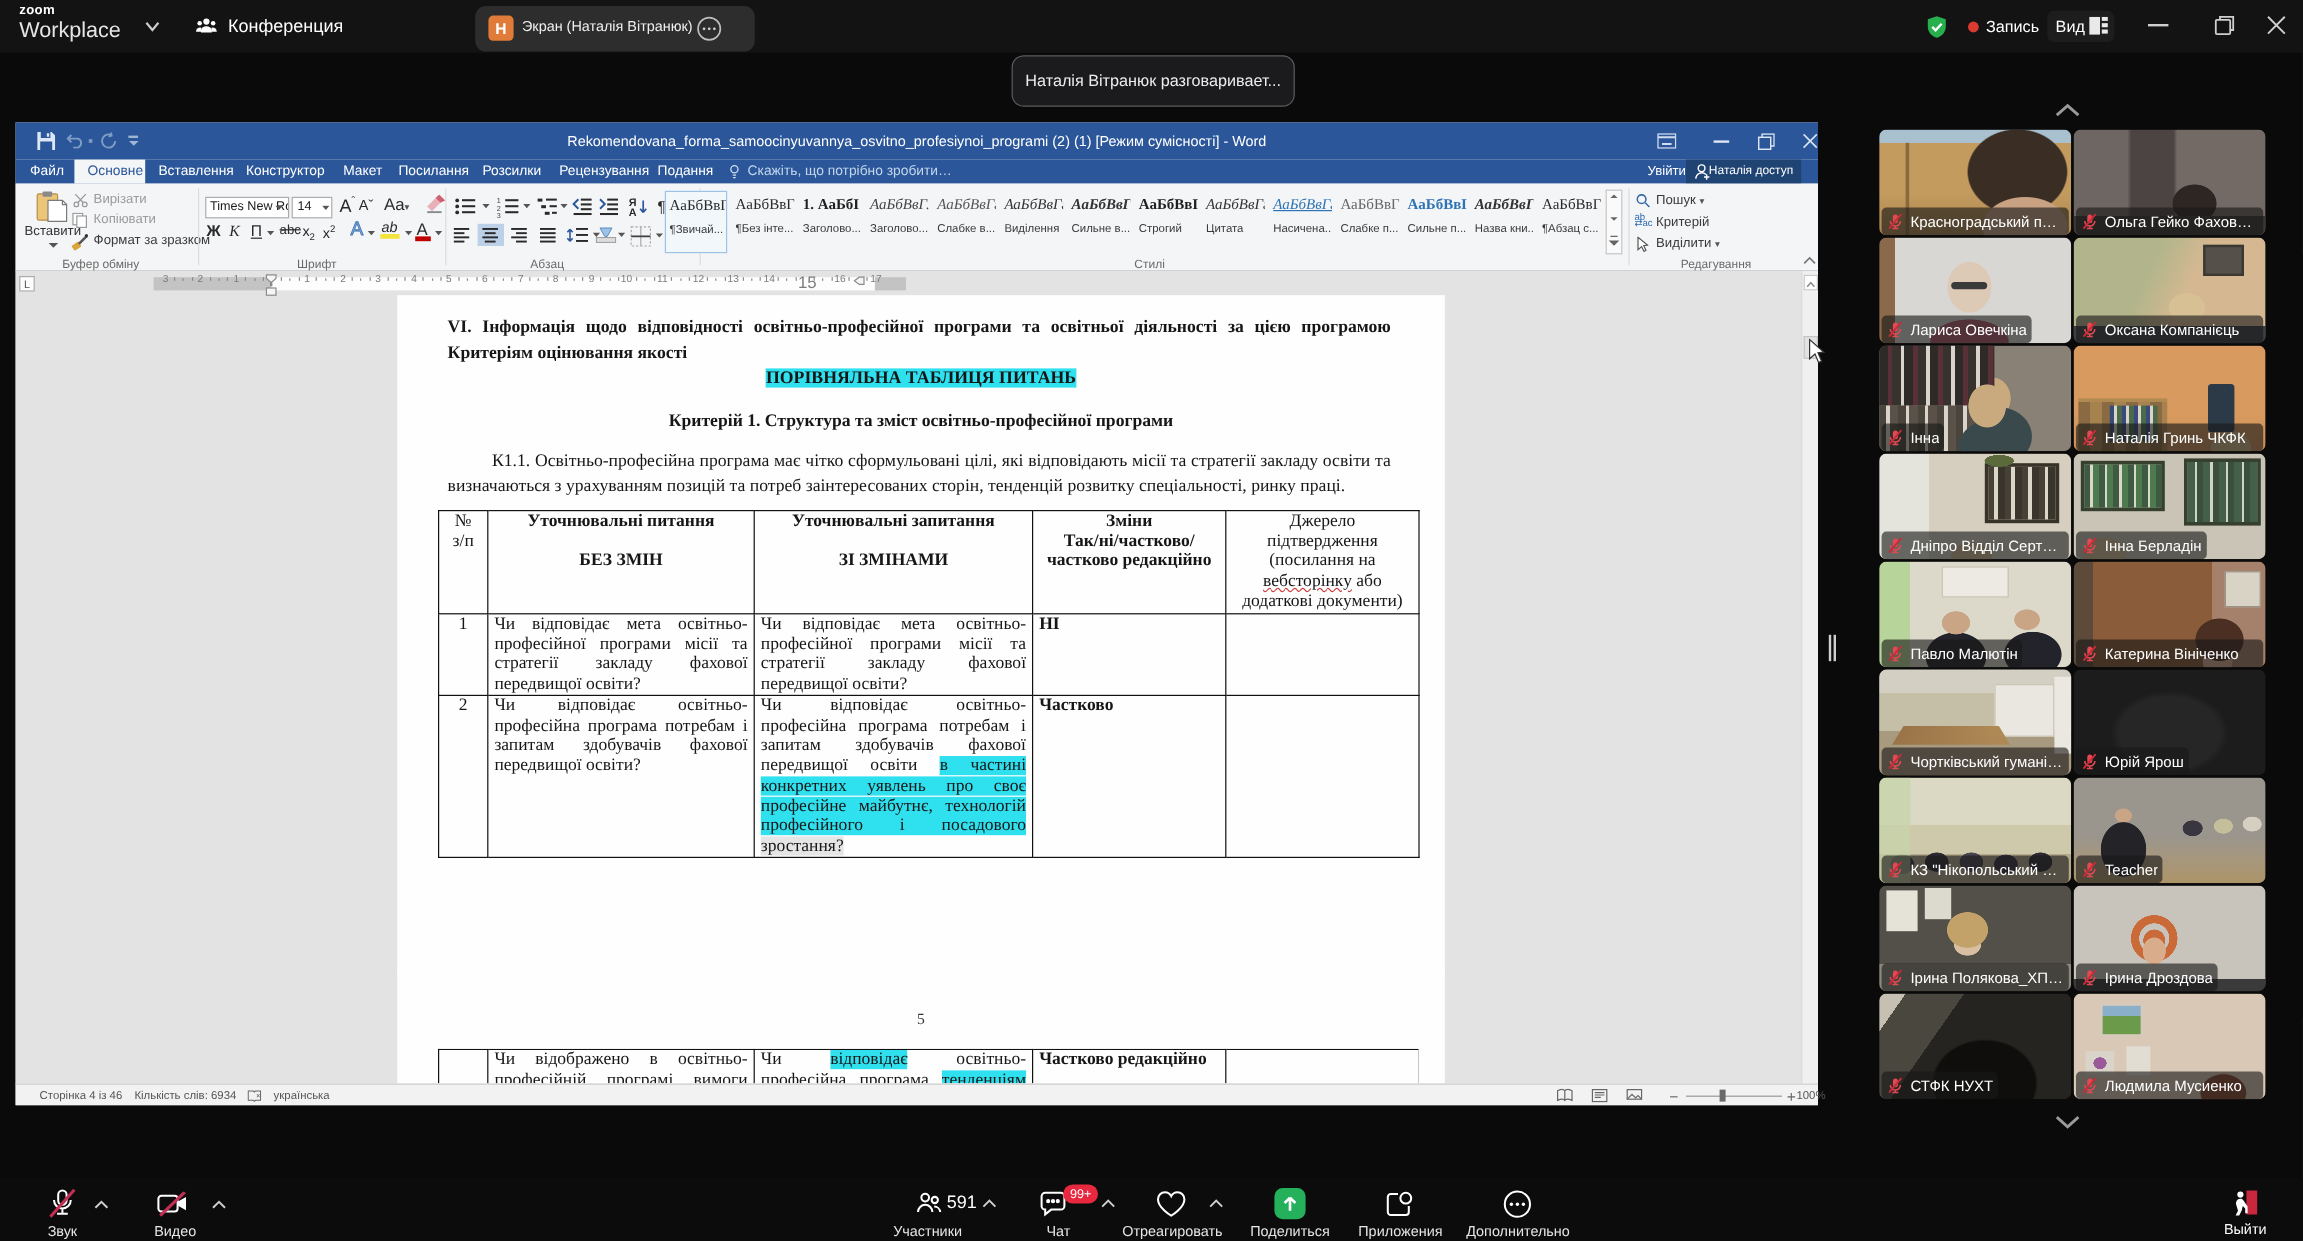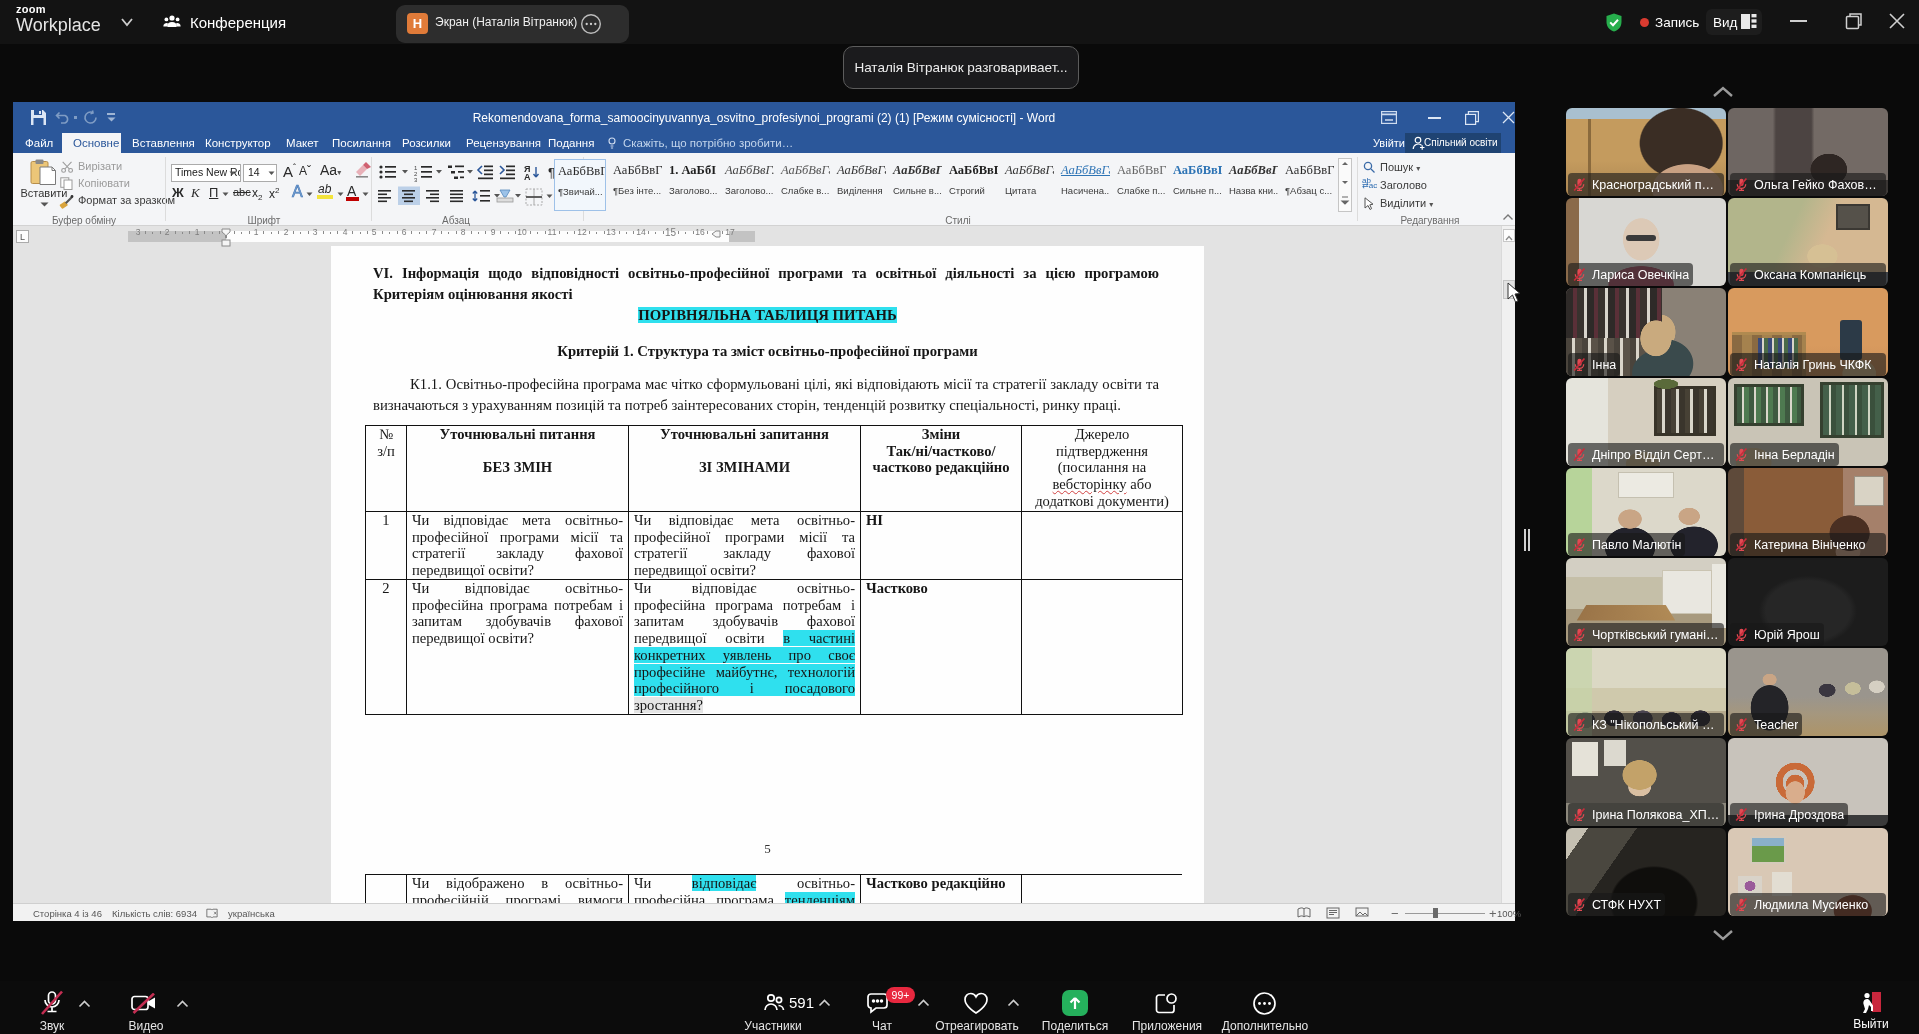--- a/index.html
+++ b/index.html
@@ -126,21 +126,21 @@
       <circle cx="5" cy="4" r="3"></circle>
         <path d="M3.6 9 H6.4 M3.9 11 H6.1"></path>
     </svg>
     <div class="mtab" style="left:610px;color:#c3d5ec;">Скажіть, що потрібно зробити…</div>
     <div class="mtab" style="left:1360px;font-size:11px;">Увійти</div>
     <div class="abs" style="left:1392px;top:0;width:96px;height:20px;background:#1f4372;"></div>
     <svg class="abs" style="left:1399px;top:3px;" width="13" height="14" viewBox="0 0 13 14" fill="none" stroke="#fff" stroke-width="1.2">
       <circle cx="6" cy="4.2" r="2.8"></circle>
         <path d="M1.2 13 A5 5 0 0 1 9.5 9.3 M8 11.5 H12.5 M10.2 9.2 V13.8"></path>
     </svg>
-    <div class="mtab" style="left:1411px;font-size:10px;">Спільний освіти</div>
+    <div class="mtab" style="left:1411px;font-size:10px;">Наталія доступ</div>
   </div>
   <div id="wribbon">
 
     <div class="abs" style="left:15px;top:6px;width:32px;height:25px;">
       <svg width="30" height="26" viewBox="0 0 30 26">
         <rect x="3" y="2.5" width="17" height="22" rx="1.5" fill="#ecc678" stroke="#b78e4a" stroke-width="1"></rect>
         <rect x="7.5" y="0.5" width="8" height="4.5" rx="1" fill="#8a8a8a"></rect>
         <path d="M12 8 H24 L27.5 11.5 V25.5 H12 Z" fill="#fff" stroke="#7a7a7a" stroke-width="1"></path>
         <path d="M24 8 V11.5 H27.5" fill="none" stroke="#7a7a7a" stroke-width="1"></path>
       </svg>
@@ -377,21 +377,21 @@
     </div>
     <div class="glabel" style="left:880px;width:130px;">Стилі</div>
     <div class="gdiv" style="left:1344px;"></div>
 
     <svg class="abs" style="left:1350px;top:8px;" width="12" height="12" viewBox="0 0 12 12" fill="none" stroke="#3a6aa7" stroke-width="1.3">
       <circle cx="5" cy="5" r="3.6"></circle>
         <path d="M8 8 L11.5 11.5"></path>
     </svg>
     <div class="abs" style="left:1367px;top:8px;font-size:11px;color:#3b3b3b;">Пошук <span style="font-size:8px;color:#555;">▾</span></div>
     <div class="abs" style="left:1349px;top:26px;font-size:8px;color:#2a6ab0;line-height:4.5px;">ab<br>⇄ac</div>
-    <div class="abs" style="left:1367px;top:26px;font-size:11px;color:#3b3b3b;">Заголово</div>
+    <div class="abs" style="left:1367px;top:26px;font-size:11px;color:#3b3b3b;">Критерій</div>
     <svg class="abs" style="left:1351px;top:44px;" width="10" height="13" viewBox="0 0 10 13" fill="#fff" stroke="#555" stroke-width="1">
       <path d="M1 0.8 L1 11 L4 8.5 L6 12.5 L7.6 11.6 L5.8 7.8 L9 7.2 Z"></path>
     </svg>
     <div class="abs" style="left:1367px;top:44px;font-size:11px;color:#3b3b3b;">Виділити <span style="font-size:8px;color:#555;">▾</span></div>
     <div class="glabel" style="left:1352px;width:130px;">Редагування</div>
     </div>
   <div id="wdoc">
 
     <div class="abs" style="left:115px;top:5px;width:98px;height:11px;background:#c3c3c3;"></div>
       <div class="abs" style="left:716px;top:5px;width:26px;height:11px;background:#c3c3c3;"></div>
@@ -415,21 +415,21 @@
       <div class="abs" style="left:356px;top:1px;width:10px;text-align:center;font-size:8.5px;color:#7c7c7c;">5</div>
       <div class="abs" style="left:386px;top:1px;width:10px;text-align:center;font-size:8.5px;color:#7c7c7c;">6</div>
       <div class="abs" style="left:416px;top:1px;width:10px;text-align:center;font-size:8.5px;color:#7c7c7c;">7</div>
       <div class="abs" style="left:445px;top:1px;width:10px;text-align:center;font-size:8.5px;color:#7c7c7c;">8</div>
       <div class="abs" style="left:475px;top:1px;width:10px;text-align:center;font-size:8.5px;color:#7c7c7c;">9</div>
       <div class="abs" style="left:504px;top:1px;width:10px;text-align:center;font-size:8.5px;color:#7c7c7c;">10</div>
       <div class="abs" style="left:534px;top:1px;width:10px;text-align:center;font-size:8.5px;color:#7c7c7c;">11</div>
       <div class="abs" style="left:564px;top:1px;width:10px;text-align:center;font-size:8.5px;color:#7c7c7c;">12</div>
       <div class="abs" style="left:593px;top:1px;width:10px;text-align:center;font-size:8.5px;color:#7c7c7c;">13</div>
       <div class="abs" style="left:623px;top:1px;width:10px;text-align:center;font-size:8.5px;color:#7c7c7c;">14</div>
-      <div class="abs" style="left:652px;top:1px;width:10px;text-align:center;font-size:10px;color:#7c7c7c;">15</div>
+      <div class="abs" style="left:652px;top:1px;width:10px;text-align:center;font-size:14px;color:#7c7c7c;">15</div>
       <div class="abs" style="left:682px;top:1px;width:10px;text-align:center;font-size:8.5px;color:#7c7c7c;">16</div>
       <div class="abs" style="left:712px;top:1px;width:10px;text-align:center;font-size:8.5px;color:#7c7c7c;">17</div>
       <div class="abs" style="left:228px;top:6px;width:1px;height:1.5px;background:#8a8a8a;"></div>
       <div class="abs" style="left:221px;top:5px;width:1px;height:3px;background:#8a8a8a;"></div>
       <div class="abs" style="left:236px;top:5px;width:1px;height:3px;background:#8a8a8a;"></div>
       <div class="abs" style="left:258px;top:6px;width:1px;height:1.5px;background:#8a8a8a;"></div>
       <div class="abs" style="left:250px;top:5px;width:1px;height:3px;background:#8a8a8a;"></div>
       <div class="abs" style="left:265px;top:5px;width:1px;height:3px;background:#8a8a8a;"></div>
       <div class="abs" style="left:287px;top:6px;width:1px;height:1.5px;background:#8a8a8a;"></div>
       <div class="abs" style="left:280px;top:5px;width:1px;height:3px;background:#8a8a8a;"></div>

